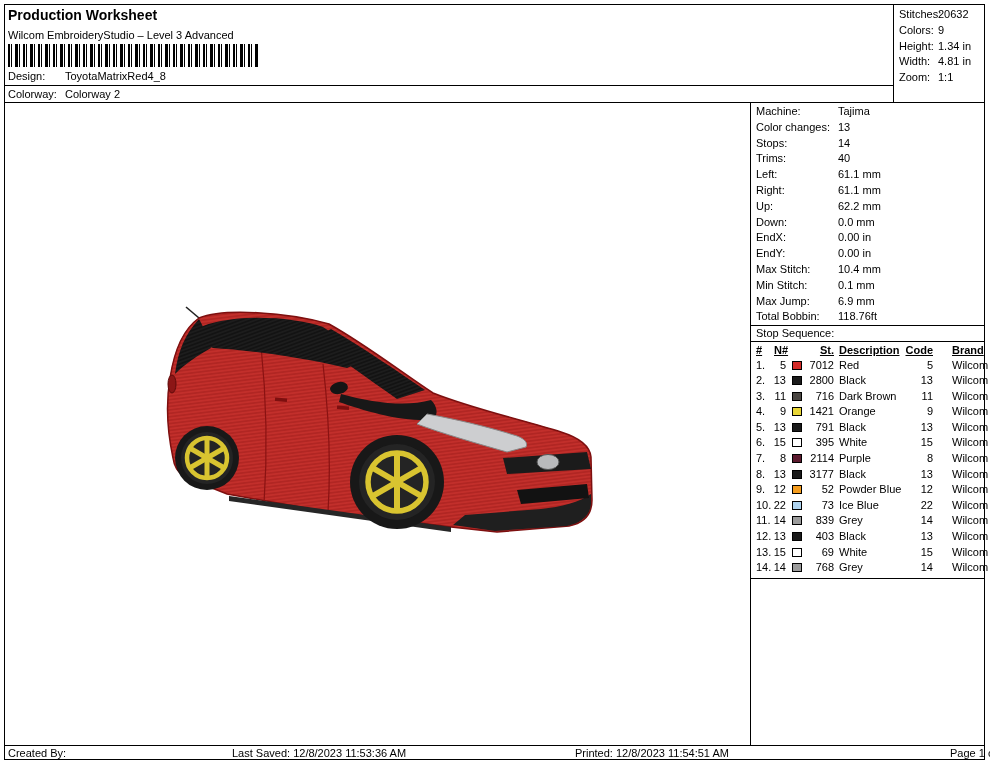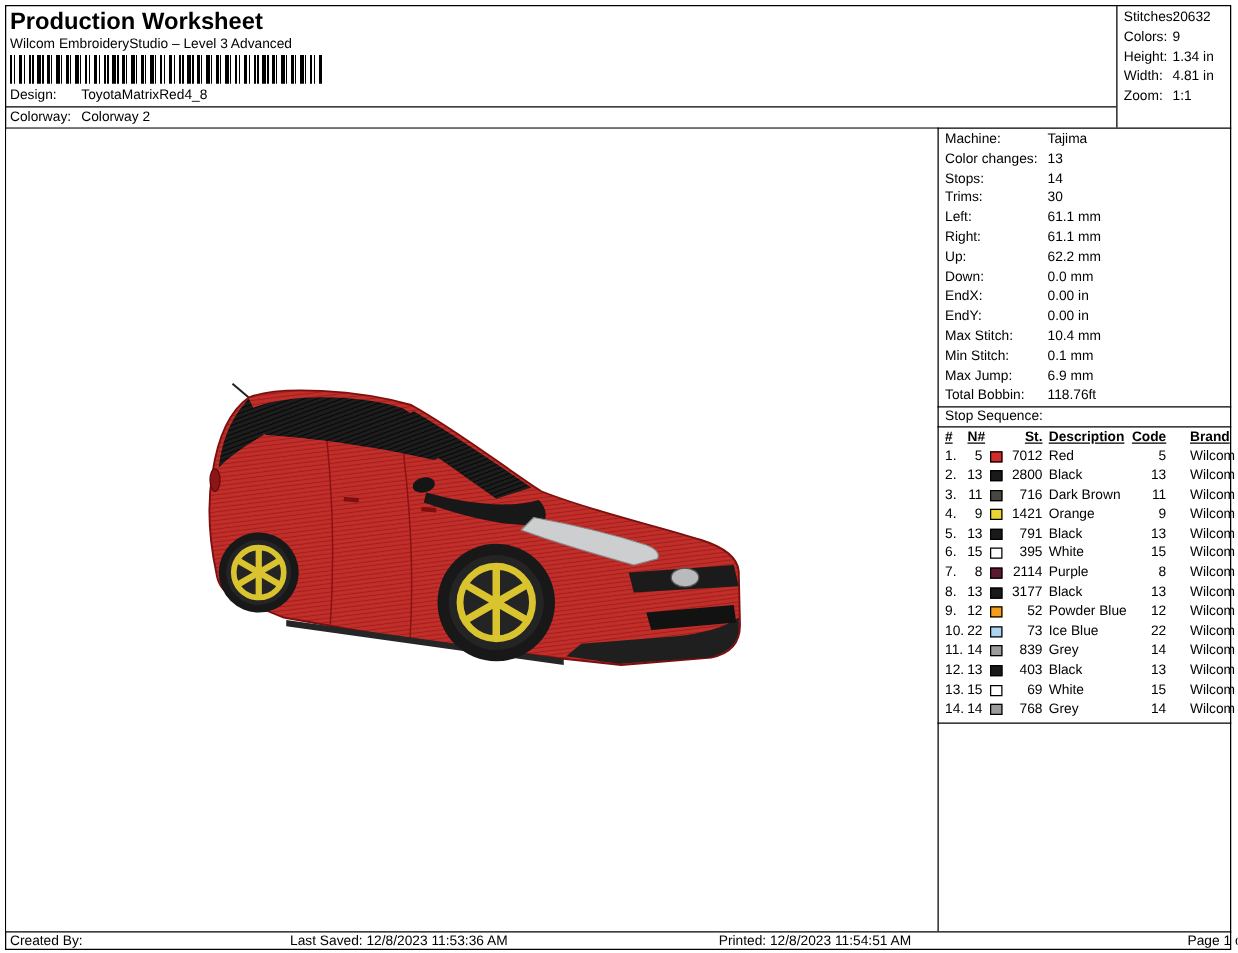--- a/index.html
+++ b/index.html
@@ -10,21 +10,21 @@
     color: #000;
     font-family: "Liberation Sans", sans-serif;
     font-size: 11px;
     position: relative;
     overflow: hidden;
   }
   .hline { position: absolute; border-top: 1px solid #000; height: 0; }
   .vline { position: absolute; border-left: 1px solid #000; width: 0; }
   .outer-border { position: absolute; left: 4px; top: 4px; width: 981px; height: 756px; border: 1px solid #000; }
 
-  .page-title { position: absolute; left: 8px; top: 7px; font-size: 19px; font-weight: bold; white-space: nowrap; }
+  .page-title { position: absolute; left: 8px; top: 7px; font-size: 14px; font-weight: bold; white-space: nowrap; }
   .subtitle { position: absolute; left: 8px; top: 29px; white-space: nowrap; }
   .barcode { position: absolute; left: 8px; top: 44px; width: 250px; height: 23px;
     background: repeating-linear-gradient(90deg,
       #000 0px, #000 2px, #fff 2px, #fff 3px,
       #000 3px, #000 4px, #fff 4px, #fff 7px,
       #000 7px, #000 10px, #fff 10px, #fff 11px,
       #000 11px, #000 12px, #fff 12px, #fff 15px);
   }
   .kv-row { position: absolute; left: 8px; white-space: nowrap; }
   .kv-row .val { position: absolute; left: 57px; white-space: nowrap; }
@@ -198,21 +198,21 @@
   <div class="mr">
       <span class="lbl">Color changes:</span>
       <span class="val">13</span>
     </div>
   <div class="mr">
       <span class="lbl">Stops:</span>
       <span class="val">14</span>
     </div>
   <div class="mr">
       <span class="lbl">Trims:</span>
-      <span class="val">30</span>
+      <span class="val">40</span>
     </div>
   <div class="mr">
       <span class="lbl">Left:</span>
       <span class="val">61.1 mm</span>
     </div>
   <div class="mr">
       <span class="lbl">Right:</span>
       <span class="val">61.1 mm</span>
     </div>
   <div class="mr">

